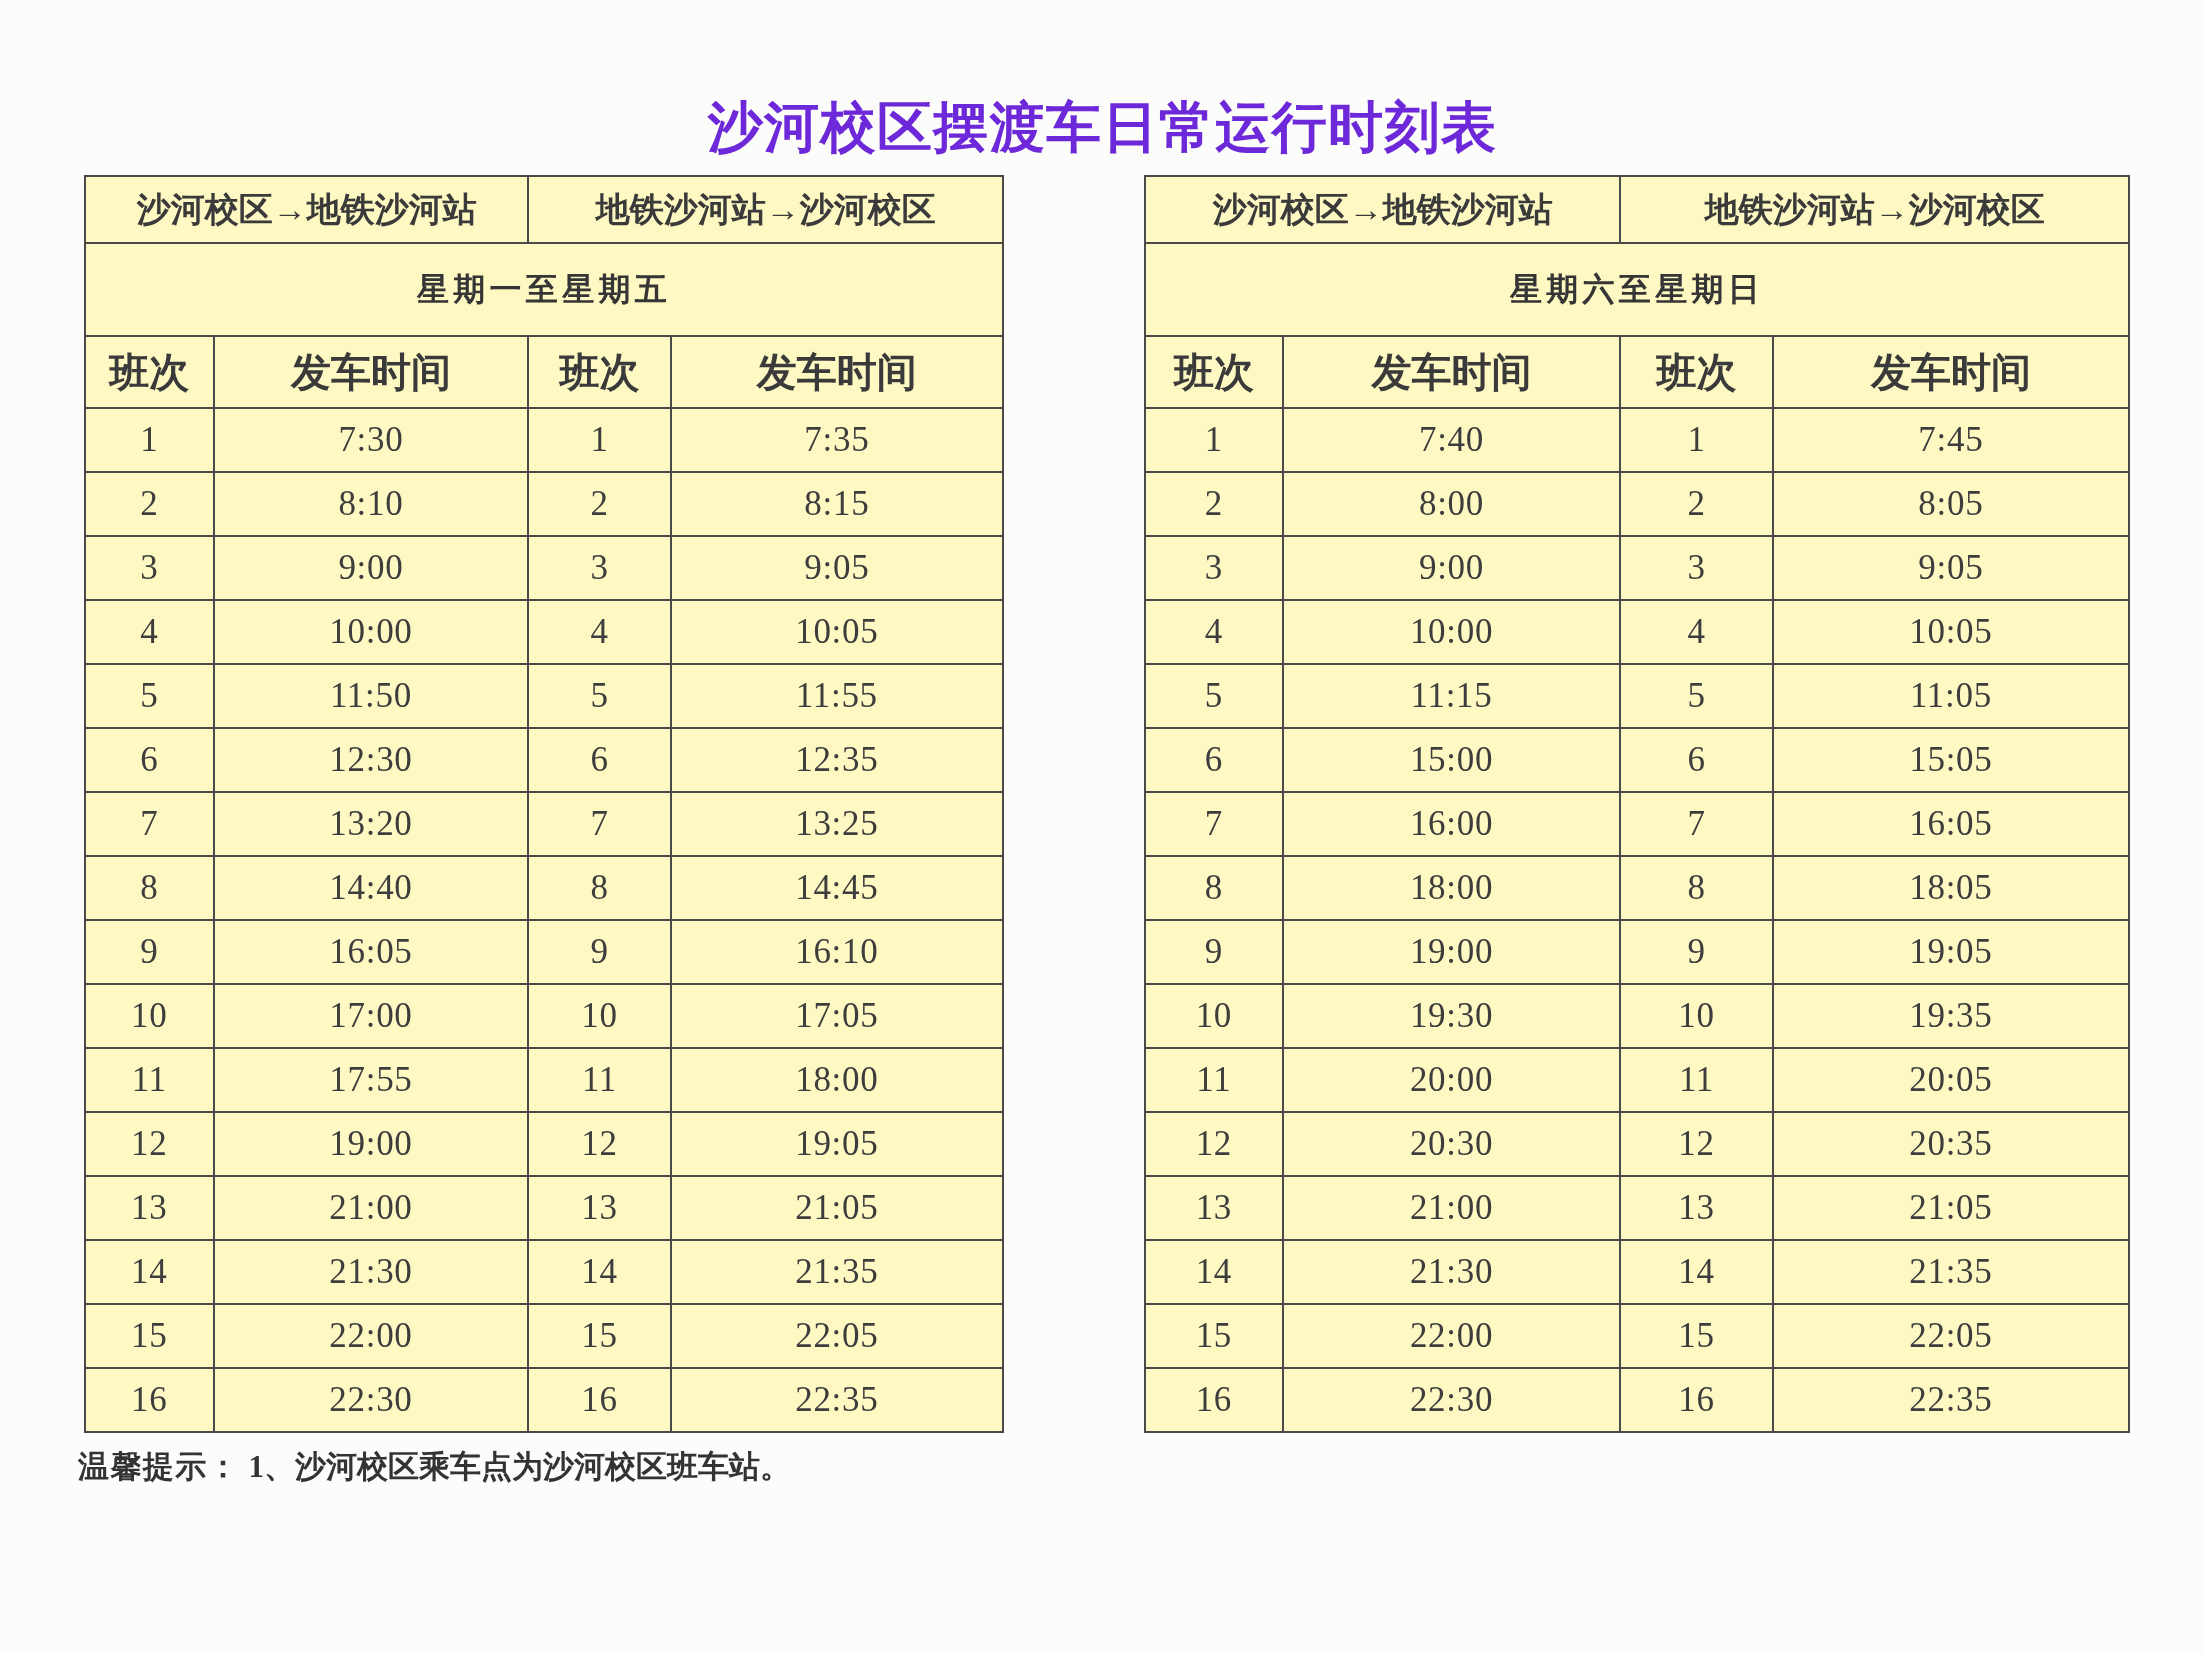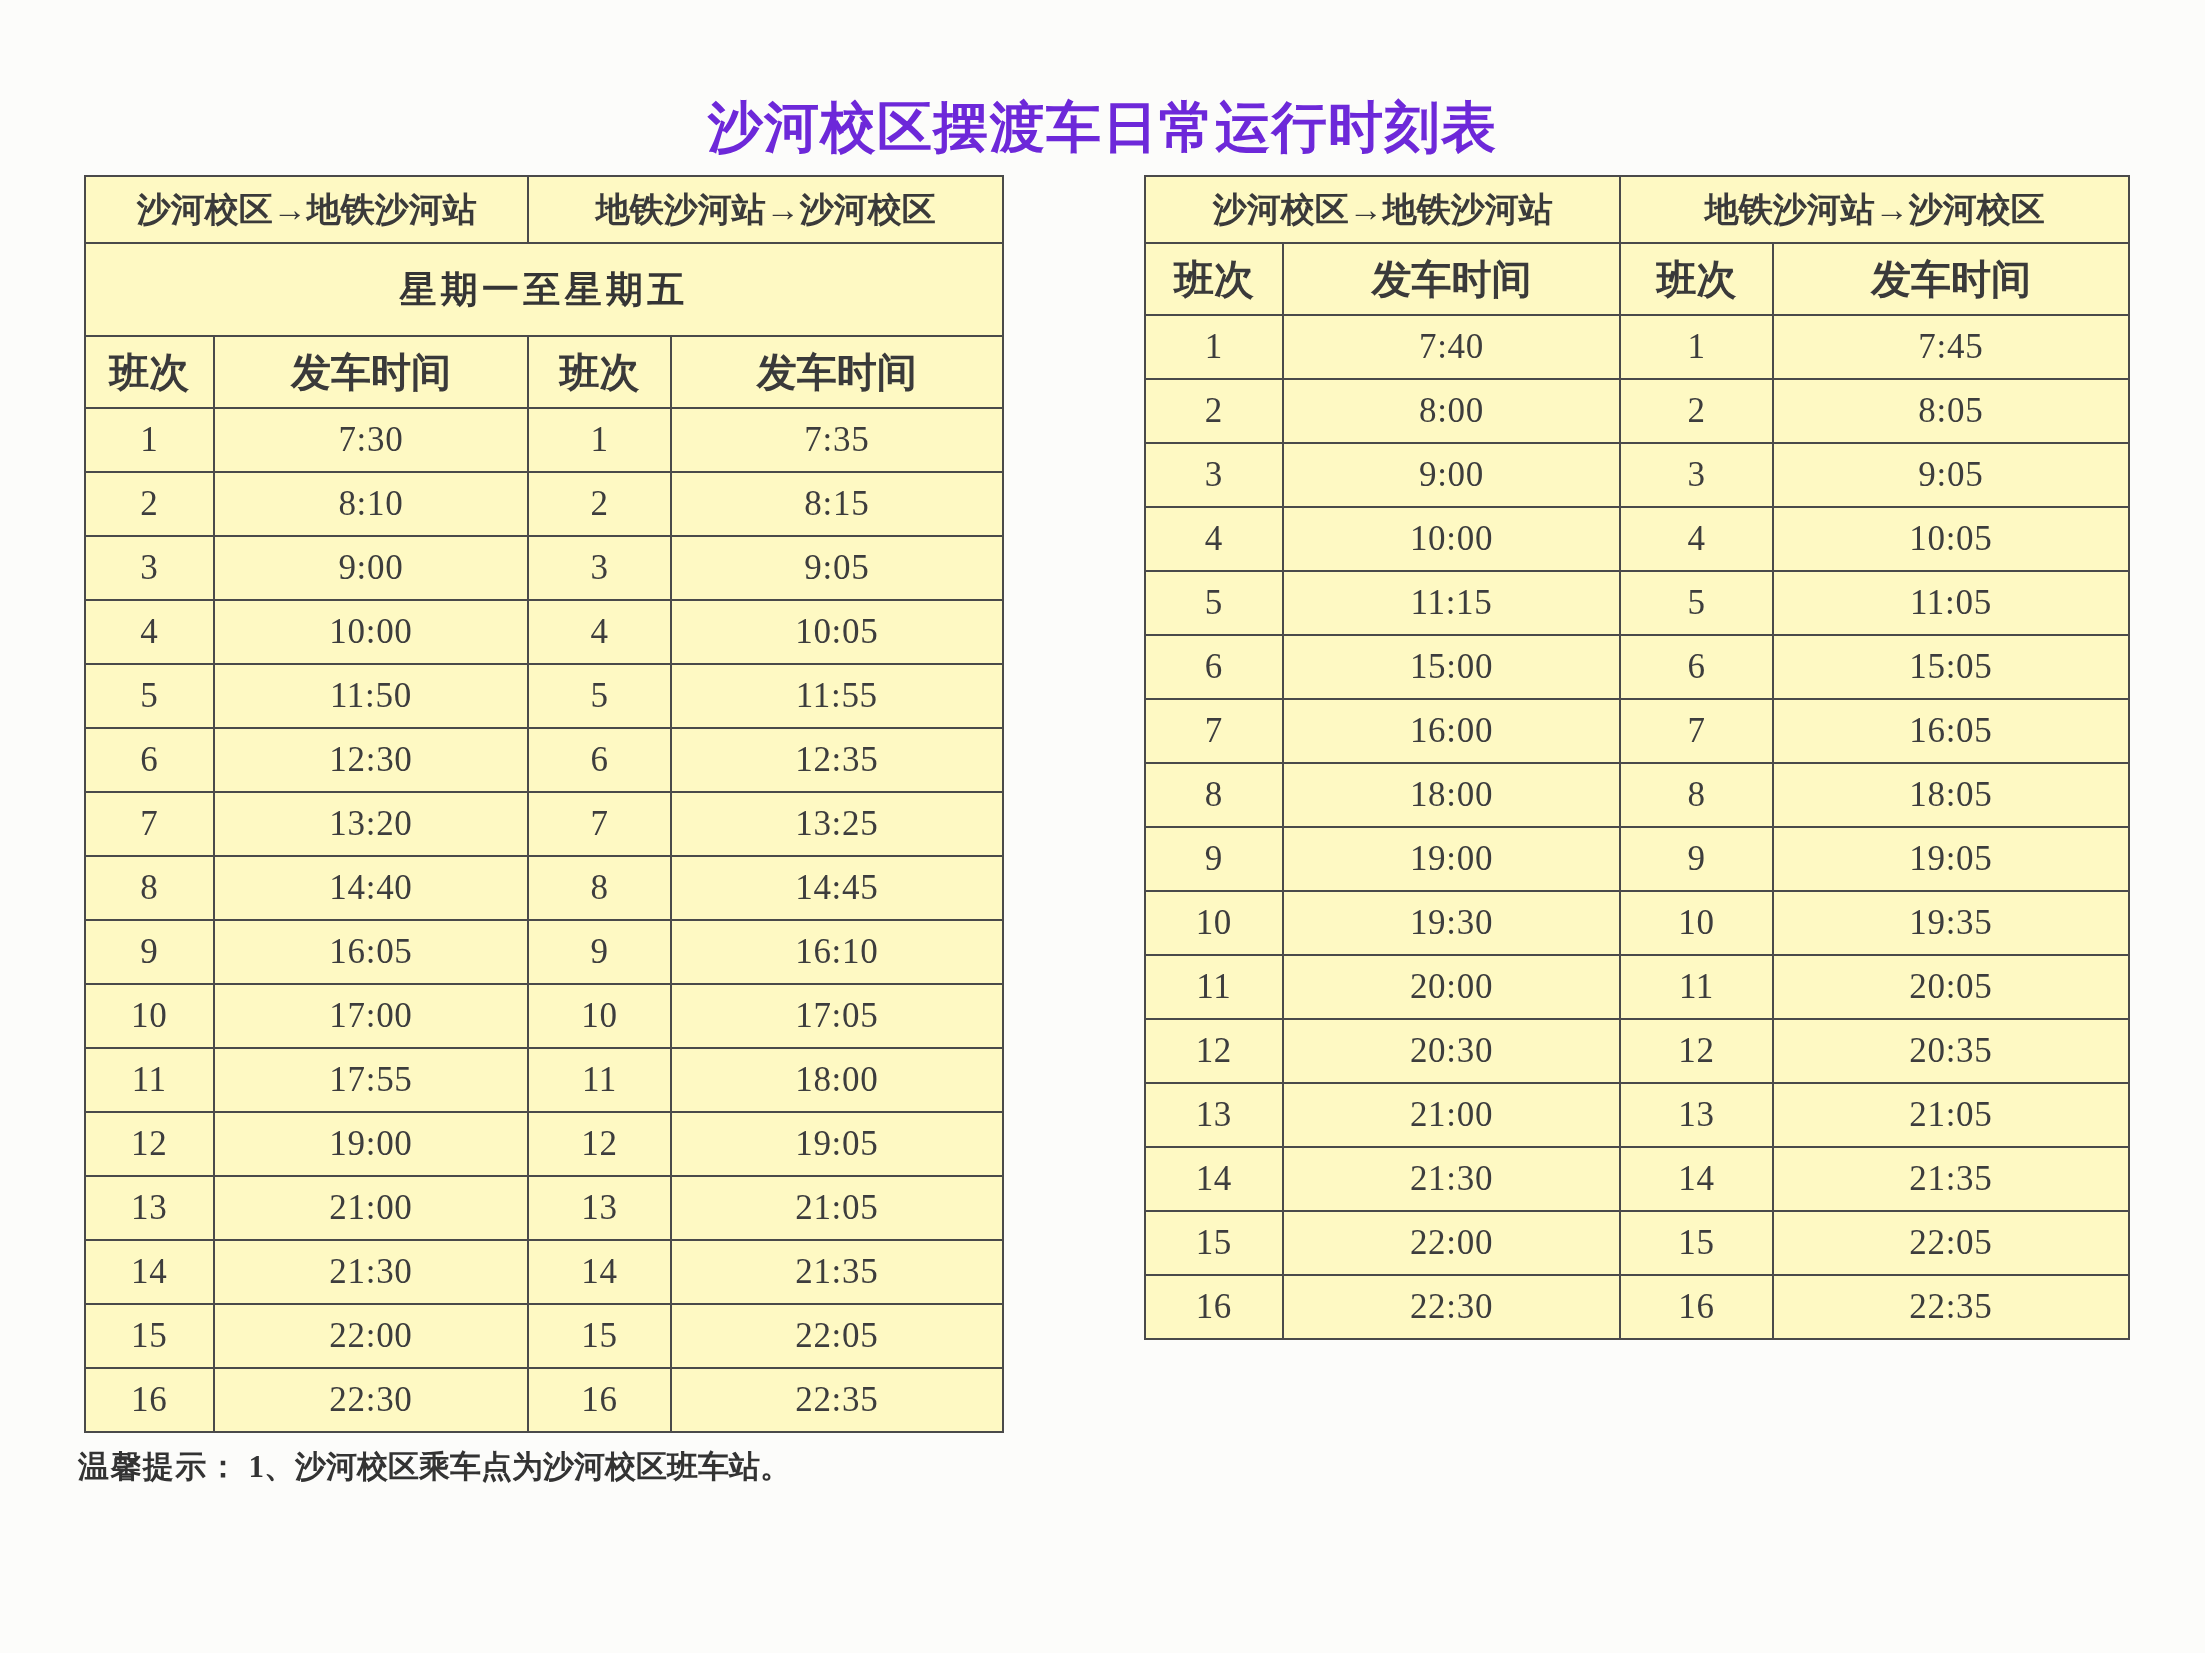--- a/index.html
+++ b/index.html
@@ -48,21 +48,21 @@
   col.w-no2  { width: 15.5%; }
   col.w-time2{ width: 36.2%; }
   tr.route-row td {
     height: 65px;
     font-size: 34px;
     font-weight: bold;
     color: #3a3a3a;
   }
   tr.period-row td {
     height: 91px;
-    font-size: 37px;
+    font-size: 32px;
     font-weight: bold;
     letter-spacing: 4.3px;
     color: #353535;
   }
   tr.colhead-row td {
     height: 70px;
     font-size: 40px;
     font-weight: bold;
     color: #3a3a3a;
   }
@@ -230,20 +230,23 @@
     <col class="w-no1">
       <col class="w-time1">
       <col class="w-no2">
       <col class="w-time2">
   </colgroup>
   <thead>
     <tr class="route-row">
       <td colspan="2">沙河校区→地铁沙河站</td>
       <td colspan="2">地铁沙河站→沙河校区</td>
     </tr>
+    <tr class="period-row">
+      <td colspan="4">星期六至星期日</td>
+    </tr>
     <tr class="colhead-row">
       <td>班次</td>
       <td>发车时间</td>
       <td>班次</td>
       <td>发车时间</td>
     </tr>
   </thead>
   <tbody class="sched-body">
       <tr>
         <td>1</td>

